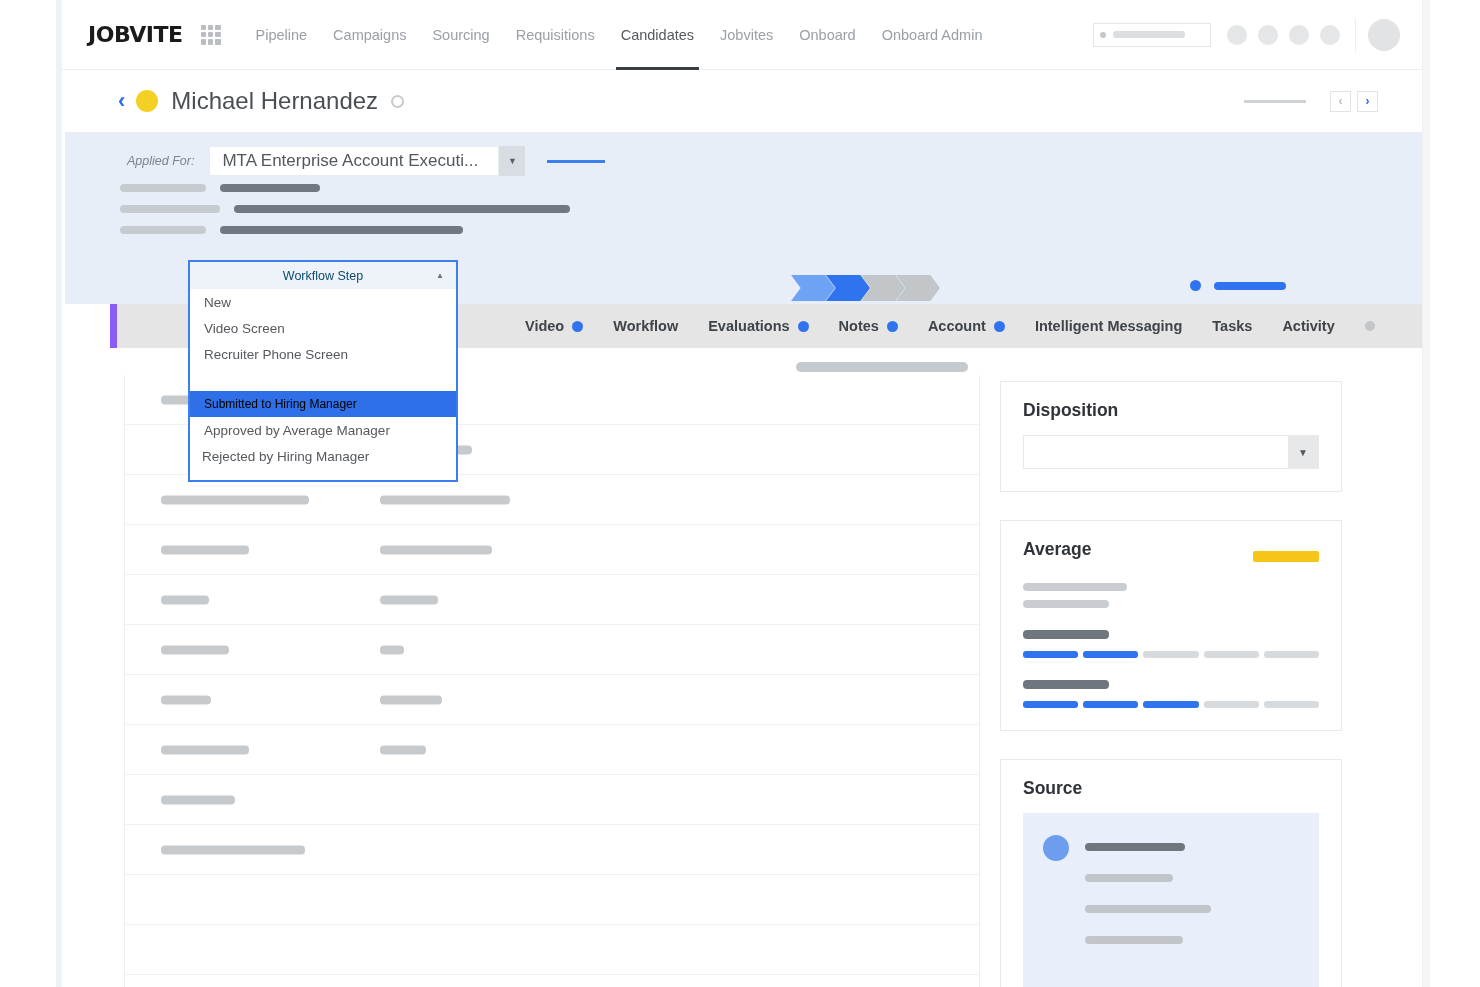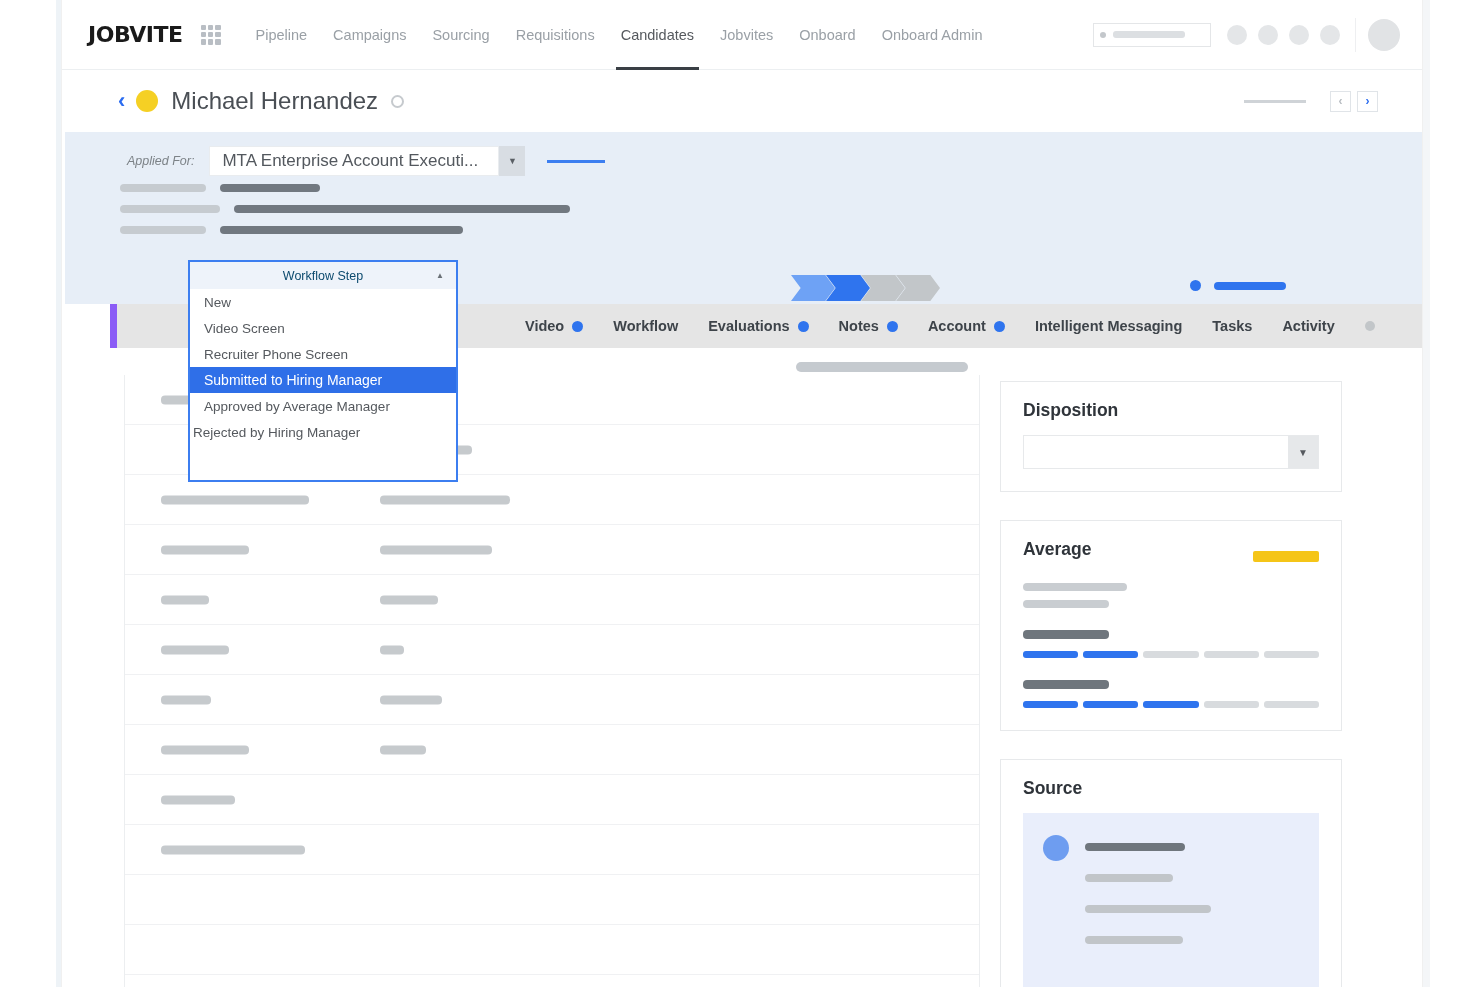--- a/index.html
+++ b/index.html
@@ -430,20 +430,20 @@
   <div id="dropdown" style="position:absolute; left:126px; top:260px; width:270px; height:222px;
        border:2px solid #3c7ef0; background:#fff; overflow:hidden; z-index:50;">
     <div style="height:27px; background:#eef3fa; display:flex; align-items:center; justify-content:center; position:relative;">
       <span style="font-size:12.5px; color:#0c4a6e;">Workflow Step</span>
       <span style="position:absolute; right:12px; font-size:8px; color:#6a7076;">▲</span>
     </div>
     <div id="ddopts">
         <div style="height: 26px; display: flex; align-items: center; padding-left: 14px; font-size: 13.5px; white-space: nowrap; cursor: pointer; background: rgb(255, 255, 255); color: rgb(85, 89, 94);">New</div>
         <div style="height: 26px; display: flex; align-items: center; padding-left: 14px; font-size: 13.5px; white-space: nowrap; cursor: pointer; background: rgb(255, 255, 255); color: rgb(85, 89, 94);">Video Screen</div>
         <div style="height: 26px; display: flex; align-items: center; padding-left: 14px; font-size: 13.5px; white-space: nowrap; cursor: pointer; background: rgb(255, 255, 255); color: rgb(85, 89, 94);">Recruiter Phone Screen</div>
-        <div style="height: 26px; display: flex; align-items: center; padding-left: 14px; font-size: 14px; white-space: nowrap; cursor: pointer; background: rgb(47, 111, 232); color: #ffffff;">Submitted to Hiring Manager</div>
+        <div style="height: 26px; display: flex; align-items: center; padding-left: 14px; font-size: 12px; white-space: nowrap; cursor: pointer; background: rgb(47, 111, 232); color: #000000; margin-top: 24px;">Submitted to Hiring Manager</div>
         <div style="height: 26px; display: flex; align-items: center; padding-left: 14px; font-size: 13.5px; white-space: nowrap; cursor: pointer; background: rgb(255, 255, 255); color: rgb(85, 89, 94);">Approved by Average Manager</div>
-        <div style="height: 26px; display: flex; align-items: center; padding-left: 3px; font-size: 13.5px; white-space: nowrap; cursor: pointer; background: rgb(255, 255, 255); color: rgb(85, 89, 94);">Rejected by Hiring Manager</div>
+        <div style="height: 26px; display: flex; align-items: center; padding-left: 12px; font-size: 13.5px; white-space: nowrap; cursor: pointer; background: rgb(255, 255, 255); color: rgb(85, 89, 94);">Rejected by Hiring Manager</div>
         <div style="height: 26px; background: rgb(255, 255, 255);"></div>
       </div>
   </div>
 
 </div>
 
 </body></html>

